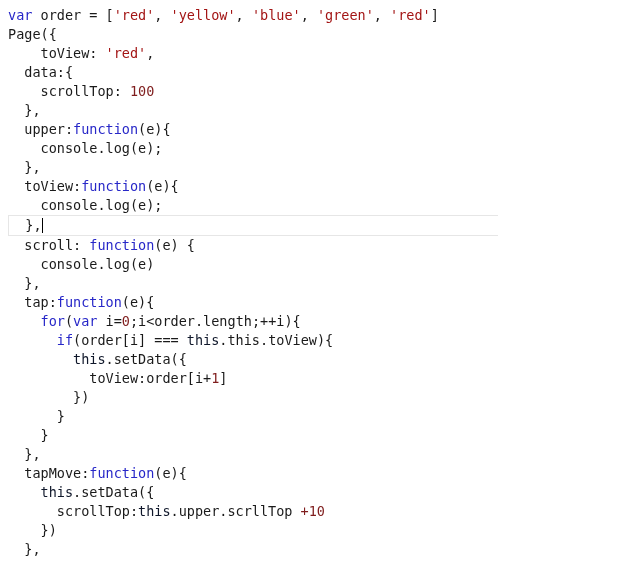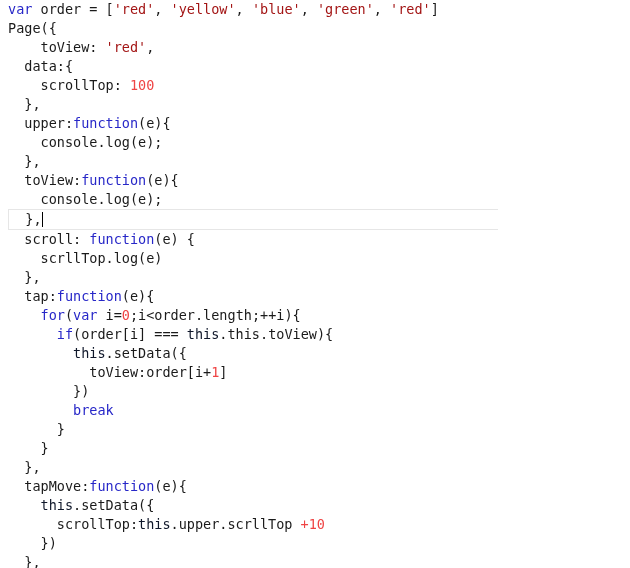--- a/index.html
+++ b/index.html
@@ -12,21 +12,21 @@
     height: 568px;
     overflow: hidden;
     font-family: "DejaVu Sans Mono", "Liberation Mono", monospace;
   }
 
   #editor {
     position: relative;
     width: 498px;
     height: 568px;
     background: #ffffff;
-    padding-top: 0;
+    padding-top: 6px;
     box-sizing: border-box;
   }
 
   .code-line {
     position: relative;
     height: 19px;
     line-height: 19px;
     font-size: 13.5px;
     white-space: pre;
     color: #1a1a1a;
@@ -43,21 +43,21 @@
     margin-left: 8px;
     padding-left: 0px;
     height: 21px;
     line-height: 19px;
     background: #ffffff;
   }
 
   .tok { white-space: pre; }
   .kw    { color: #2727c8; }   
   .str   { color: #a31515; }   
-  .num   { color: #ef4444; }   
+  .num   { color: #7f1d1d; }   
   .this  { color: #0f172a; }   
   .plain { color: #1a1a1a; }
 
   
   .caret {
     display: inline-block;
     width: 1px;
     height: 15px;
     background: #000000;
     vertical-align: -3px;
@@ -75,29 +75,28 @@
       <div class="code-line"><span class="tok plain">  data:{</span></div>
       <div class="code-line"><span class="tok plain">    scrollTop: </span><span class="tok num">100</span></div>
       <div class="code-line"><span class="tok plain">  },</span></div>
       <div class="code-line"><span class="tok plain">  upper:</span><span class="tok kw">function</span><span class="tok plain">(e){</span></div>
       <div class="code-line"><span class="tok plain">    console.log(e);</span></div>
       <div class="code-line"><span class="tok plain">  },</span></div>
       <div class="code-line"><span class="tok plain">  toView:</span><span class="tok kw">function</span><span class="tok plain">(e){</span></div>
       <div class="code-line"><span class="tok plain">    console.log(e);</span></div>
       <div class="code-line active"><span class="tok plain">  },</span><span class="caret"></span></div>
       <div class="code-line"><span class="tok plain">  scroll: </span><span class="tok kw">function</span><span class="tok plain">(e) {</span></div>
-      <div class="code-line"><span class="tok plain">    scrllTop.log(e)</span></div>
+      <div class="code-line"><span class="tok plain">    console.log(e)</span></div>
       <div class="code-line"><span class="tok plain">  },</span></div>
       <div class="code-line"><span class="tok plain">  tap:</span><span class="tok kw">function</span><span class="tok plain">(e){</span></div>
       <div class="code-line"><span class="tok plain">    </span><span class="tok kw">for</span><span class="tok plain">(</span><span class="tok kw">var</span><span class="tok plain"> i=</span><span class="tok num">0</span><span class="tok plain">;i&lt;order.length;++i){</span></div>
       <div class="code-line"><span class="tok plain">      </span><span class="tok kw">if</span><span class="tok plain">(order[i] === </span><span class="tok this">this</span><span class="tok plain">.this.toView){</span></div>
       <div class="code-line"><span class="tok plain">        </span><span class="tok this">this</span><span class="tok plain">.setData({</span></div>
       <div class="code-line"><span class="tok plain">          toView:order[i+</span><span class="tok num">1</span><span class="tok plain">]</span></div>
       <div class="code-line"><span class="tok plain">        })</span></div>
-      <div class="code-line"><span class="tok plain">        </span><span class="tok kw">break</span></div>
       <div class="code-line"><span class="tok plain">      }</span></div>
       <div class="code-line"><span class="tok plain">    }</span></div>
       <div class="code-line"><span class="tok plain">  },</span></div>
       <div class="code-line"><span class="tok plain">  tapMove:</span><span class="tok kw">function</span><span class="tok plain">(e){</span></div>
       <div class="code-line"><span class="tok plain">    </span><span class="tok this">this</span><span class="tok plain">.setData({</span></div>
       <div class="code-line"><span class="tok plain">      scrollTop:</span><span class="tok this">this</span><span class="tok plain">.upper.scrllTop </span><span class="tok num">+10</span></div>
       <div class="code-line"><span class="tok plain">    })</span></div>
       <div class="code-line"><span class="tok plain">  },</span></div>
     </div>
 </div>

